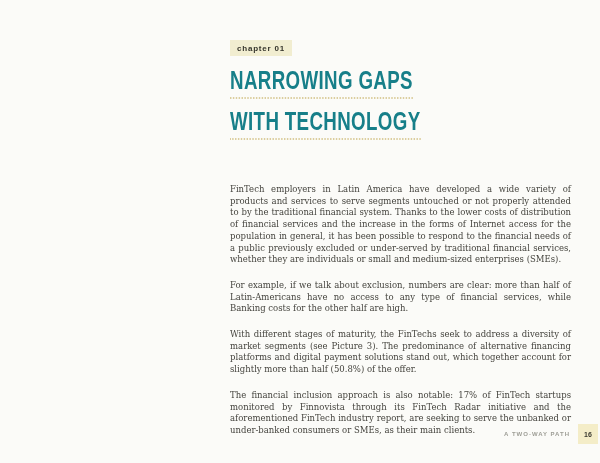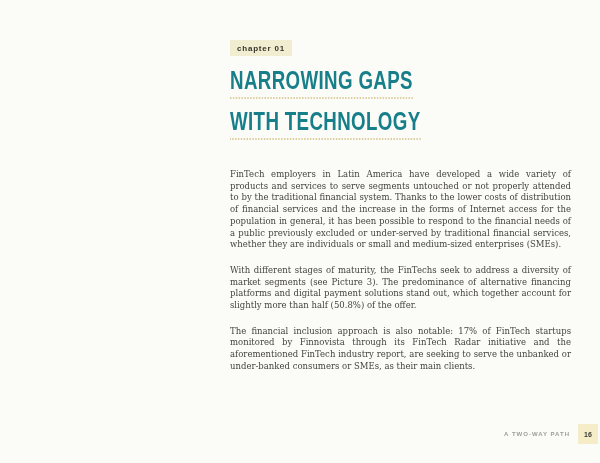--- a/index.html
+++ b/index.html
@@ -46,21 +46,21 @@
     font-weight: bold;
     line-height: 1;
     letter-spacing: 0.5px;
     border-bottom: 2px dotted #dbce9e;
     padding-bottom: 4px;
     margin-bottom: 9px;
     white-space: nowrap;
   }
   .title-row { display: block; }
   .body-text {
-    margin-top: 20px;
+    margin-top: 35px;
     font-family: "DejaVu Serif", serif;
     font-size: 8.5px;
     line-height: 11.7px;
     color: #45443e;
     text-align: justify;
   }
   .body-text p {
     margin: 0 0 14px 0;
   }
   .footer {
@@ -103,20 +103,21 @@
       <span class="title-row">
         <span class="title-line">NARROWING GAPS</span>
       </span>
       <span class="title-row">
         <span class="title-line">WITH TECHNOLOGY</span>
       </span>
     </div>
 
     <div class="body-text">
       <p>FinTech employers in Latin America have developed a wide variety of products and services to serve segments untouched or not properly attended to by the traditional financial system. Thanks to the lower costs of distribution of financial services and the increase in the forms of Internet access for the population in general, it has been possible to respond to the financial needs of a public previously excluded or under-served by traditional financial services, whether they are individuals or small and medium-sized enterprises (SMEs).</p>
+      <p>For example, if we talk about exclusion, numbers are clear: more than half of Latin-Americans have no access to any type of financial services, while Banking costs for the other half are high.</p>
       <p>With different stages of maturity, the FinTechs seek to address a diversity of market segments (see Picture 3). The predominance of alternative financing platforms and digital payment solutions stand out, which together account for slightly more than half (50.8%) of the offer.</p>
       <p>The financial inclusion approach is also notable: 17% of FinTech startups monitored by Finnovista through its FinTech Radar initiative and the aforementioned FinTech industry report, are seeking to serve the unbanked or under-banked consumers or SMEs, as their main clients.</p>
     </div>
 
   </div>
 
   <div class="footer">
     <span class="footer-label">A TWO-WAY PATH</span>
     <span class="page-number-badge">16</span>
   </div>

